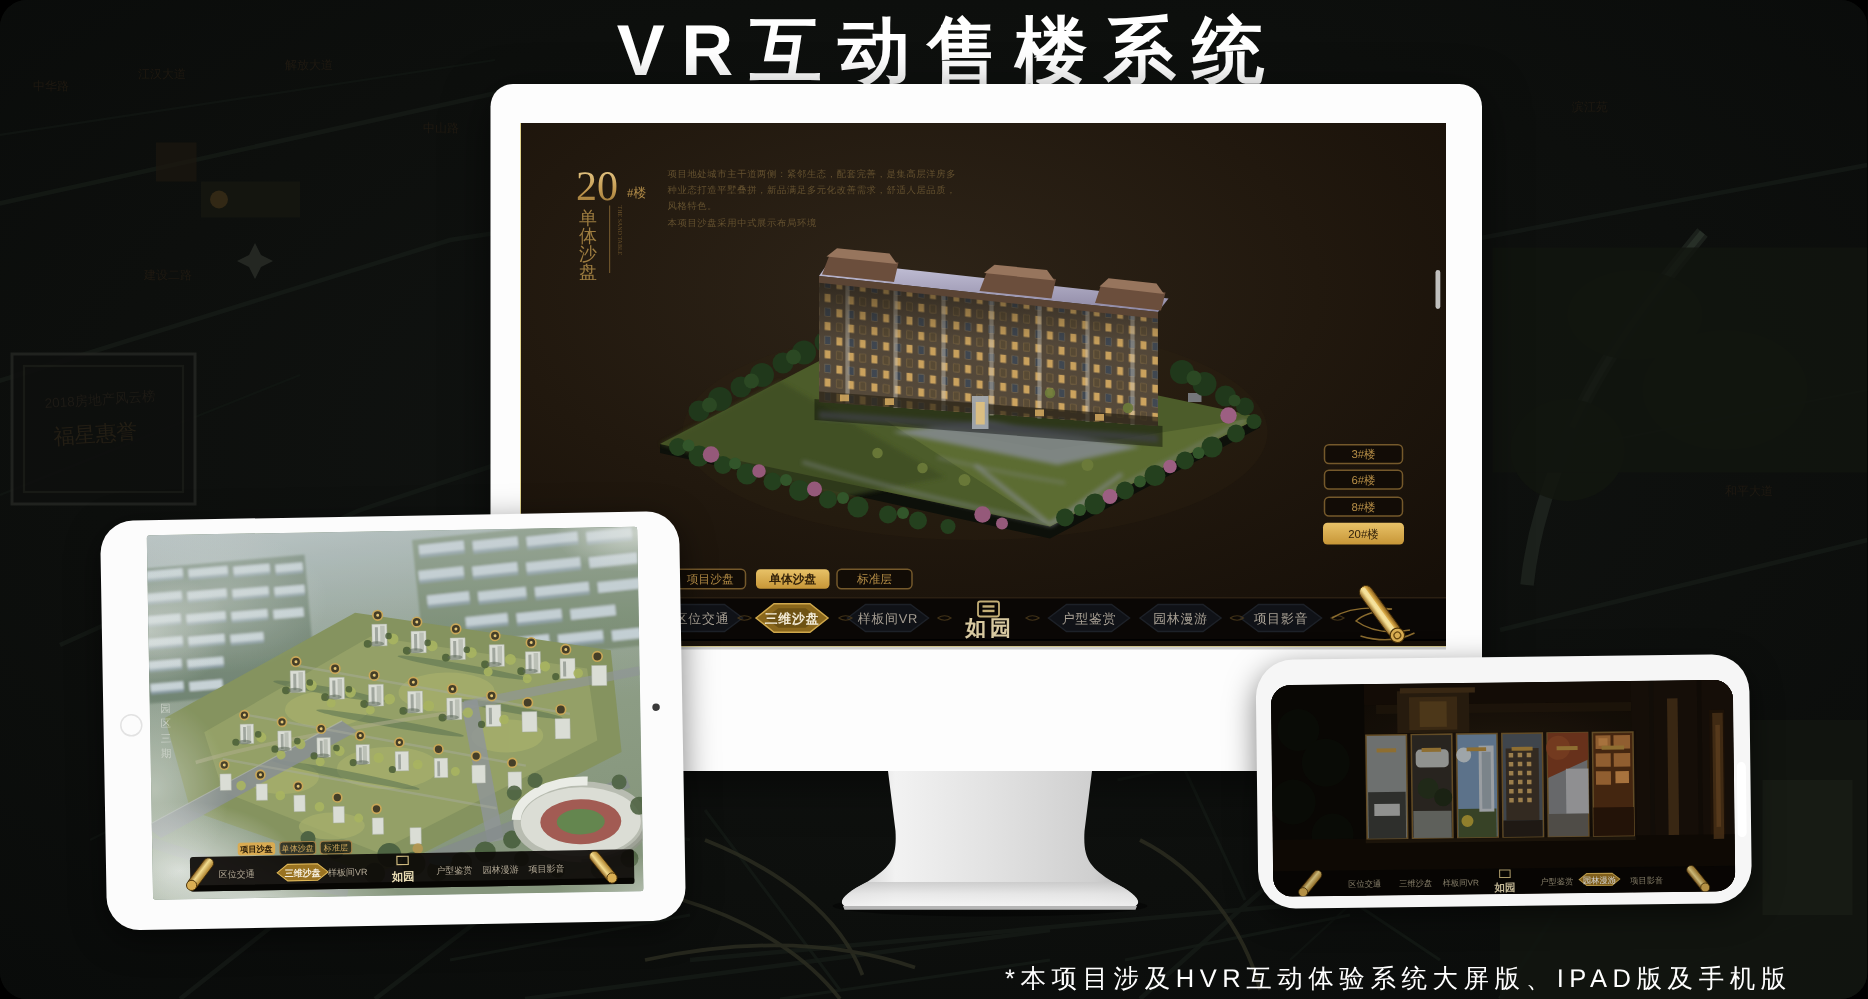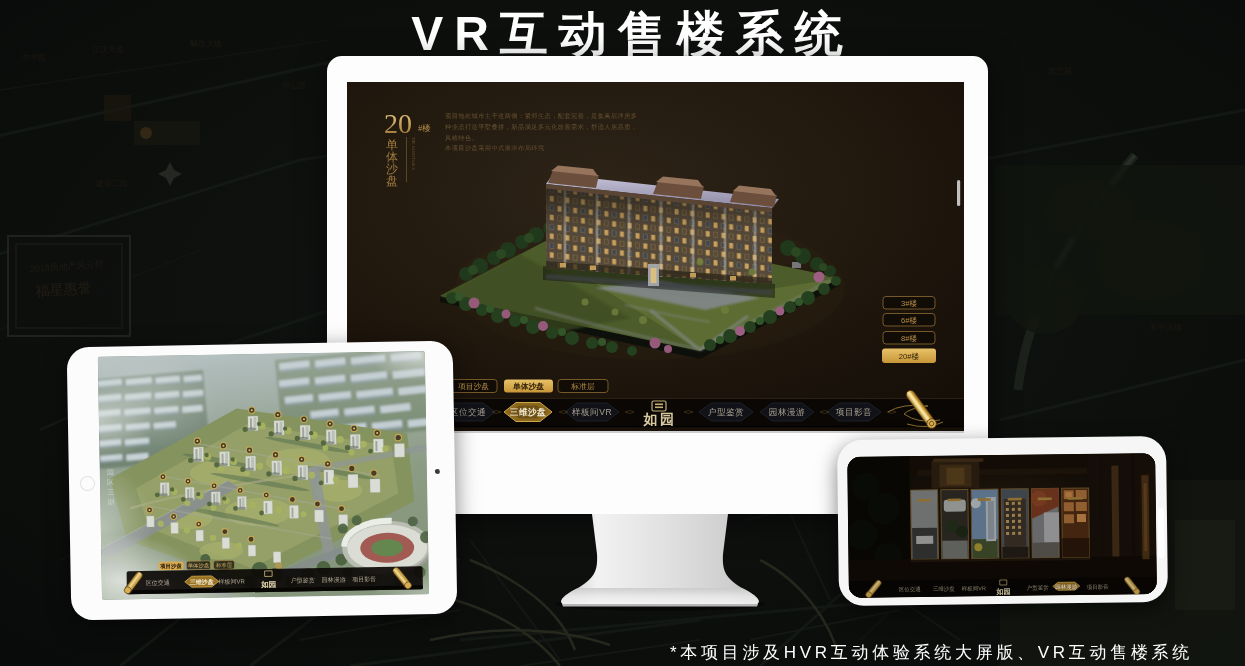--- a/index.html
+++ b/index.html
@@ -1,17 +1,17 @@
 <!DOCTYPE html>
 <html><head>
 <meta charset="utf-8">
 <style>
   html,body{margin:0;padding:0;background:#000;}
   #stage{position:relative;width:1245px;height:666px;overflow:hidden;
-         background:#0a0c0a;font-family:"Liberation Sans",sans-serif;}
+         background:#0a0c0a;font-family:"Liberation Sans",sans-serif;border-radius:18px;}
   .abs{position:absolute;}
 </style>
 </head>
 <body>
 <div id="stage">
 
   <svg class="abs" style="left:0;top:0" width="1245" height="666" viewBox="0 0 1245 666">
     <defs>
       <radialGradient id="bgfade" cx="50%" cy="45%" r="75%">
         <stop offset="0%" stop-color="#121513"></stop>
@@ -1021,15 +1021,15 @@
           </g>
         </g>
 
         <rect x="0" y="0" width="308" height="141" fill="#000" opacity="0.17"></rect>
       </svg>
     </div>
 
     <div class="abs" style="left:320px;top:72px;width:6px;height:50px;background:#fff;border-radius:3px;"></div>
   </div>
 
-  <div class="abs" style="left:670px;top:641px;width:560px;color:#fff;font-size:17px;letter-spacing:3.7px;">*本项目涉及HVR互动体验系统大屏版、VR互动售楼系统</div>
+  <div class="abs" style="left:670px;top:641px;width:560px;color:#fff;font-size:17px;letter-spacing:3.7px;">*本项目涉及HVR互动体验系统大屏版、IPAD版及手机版</div>
 
 </div>
 
 </body></html>

